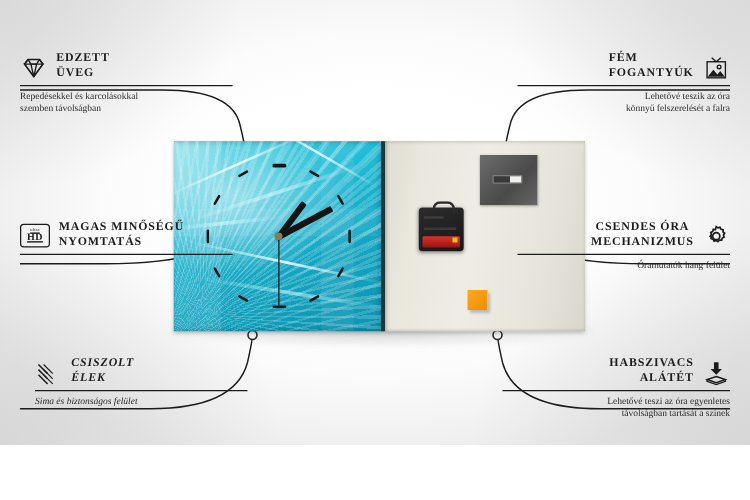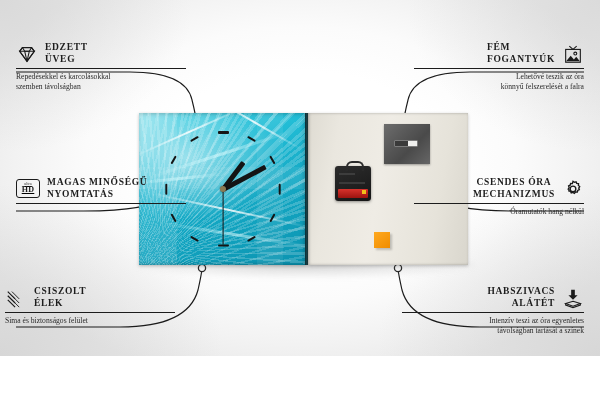--- a/index.html
+++ b/index.html
@@ -258,24 +258,24 @@
         <span class="co-title" style="display:block">MECHANIZMUS</span>
       </span>
       <span class="ico">
         <svg viewBox="0 0 24 24" fill="none" stroke="currentColor" stroke-width="1.5">
           <path d="M12 3.6l1.5 1.1 1.8-.5.8 1.7 1.9.3-.1 1.9 1.4 1.3-1 1.6.6 1.8-1.7.8-.5 1.8-1.9-.1-1.3 1.4-1.6-1-1.8.6-.8-1.7-1.8-.5.1-1.9L6.8 12l1-1.6-.6-1.8 1.7-.8.5-1.8 1.9.1z"></path>
           <circle cx="12" cy="11.9" r="3.1"></circle>
         </svg>
       </span>
     </div>
     <div class="co-rule" style="width:170px;margin-left:auto"></div>
-    <div class="co-sub">Óramutatók hang nélkül</div>
-  </div>
-
-  <div class="callout" id="c-bl" style="left:5px;top:286px;width:186px;">
+    <div class="co-sub">Óramutatók hang felület</div>
+  </div>
+
+  <div class="callout" id="c-bl" style="left:28px;top:286px;width:186px;font-style:italic;">
     <div class="co-head">
       <span class="ico">
         <svg viewBox="0 0 24 24" fill="none" stroke="currentColor" stroke-width="1.3">
           <path d="M3 5l8 8M3 9.5l8 8M3 14l8 8"></path>
           <path d="M7.5 5l8 8M7.5 9.5l8 8M7.5 14l8 8" stroke-width="1"></path>
         </svg>
       </span>
       <span>
         <span class="co-title" style="display:block">CSISZOLT</span>
         <span class="co-title" style="display:block">ÉLEK</span>
@@ -293,16 +293,16 @@
       </span>
       <span class="ico">
         <svg viewBox="0 0 24 24" fill="none" stroke="currentColor" stroke-width="1.2">
           <path d="M10 3h4v6h3l-5 5-5-5h3z" fill="currentColor" stroke="none"></path>
           <path d="M12 15.5l8 2.6-8 2.8-8-2.8z"></path>
           <path d="M4 18.1v1.6l8 2.8 8-2.8v-1.6"></path>
         </svg>
       </span>
     </div>
     <div class="co-rule" style="width:182px;margin-left:auto"></div>
-    <div class="co-sub">Intenzív teszi az óra egyenletes</div>
+    <div class="co-sub">Lehetővé teszi az óra egyenletes</div>
     <div class="co-sub">távolságban tartását a színek</div>
   </div>
 </div>
 
 </body></html>

